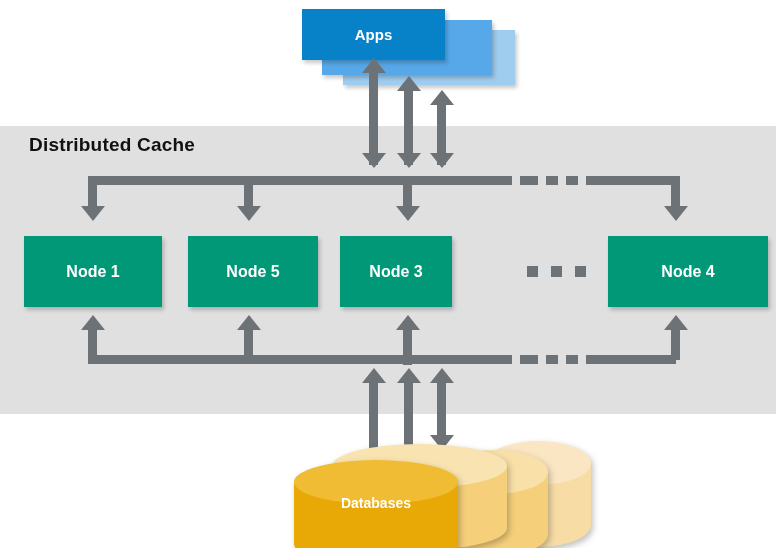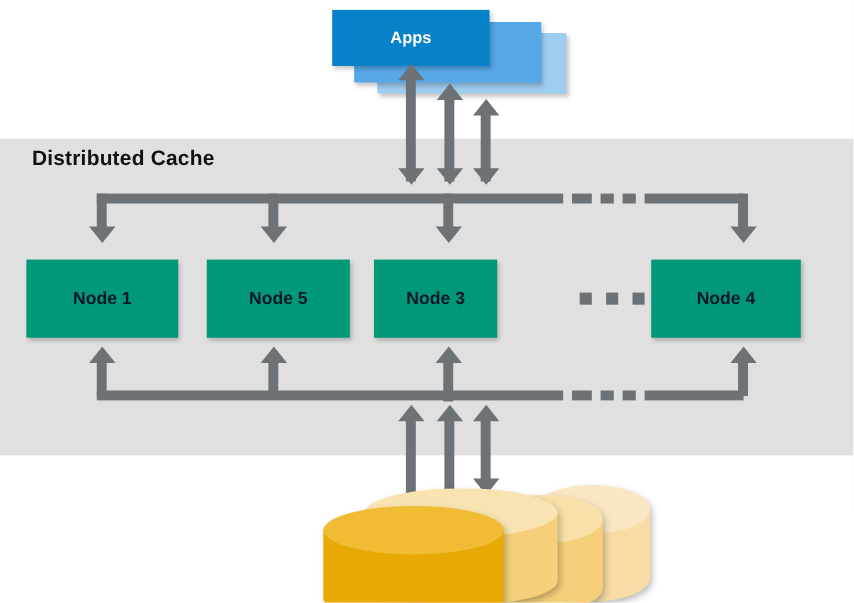--- a/index.html
+++ b/index.html
@@ -15,25 +15,25 @@
   .app-back{left:343px;top:30px;width:172px;height:55px;background:#9fcdf0;}
   .app-mid{left:322px;top:20px;width:170px;height:55px;background:#56a8e8;}
   .app-front{left:302px;top:9px;width:143px;height:51px;background:#0781c8;
              display:flex;align-items:center;justify-content:center;}
   .app-front .lbl{font-size:15px;font-weight:bold;color:#ffffff;}
 
   
   .node{position:absolute;top:236px;height:71px;background:#009877;
         display:flex;align-items:center;justify-content:center;
         box-shadow:2px 3px 4px rgba(0,0,0,.22);}
-  .node .lbl{font-size:16px;font-weight:bold;color:#0f172a;}
+  .node .lbl{font-size:16px;font-weight:bold;color:#ffffff;}
   .node-1{left:24px;width:138px;}
   .node-2{left:188px;width:130px;}
   .node-3{left:340px;width:112px;}
-  .node-4{left:592px;width:136px;}
+  .node-4{left:608px;width:160px;}
 
   
   .bar{position:absolute;background:#6d7276;}
   .hbar{height:9px;}
   .vbar{width:9px;}
 
   
   .ahead-d{position:absolute;width:0;height:0;border-left:12px solid transparent;
            border-right:12px solid transparent;border-top:15px solid #6d7276;}
   
@@ -178,14 +178,15 @@
     <div class="bottomcap"></div>
     <div class="body"></div>
     <div class="top"></div>
   </div>
 
   <div class="cyl db-front shadowy">
     <div class="bottomcap"></div>
     <div class="body"></div>
     <div class="top"></div>
   </div>
+  <div class="db-label">Databases</div>
 
 </div>
 
 </body></html>

